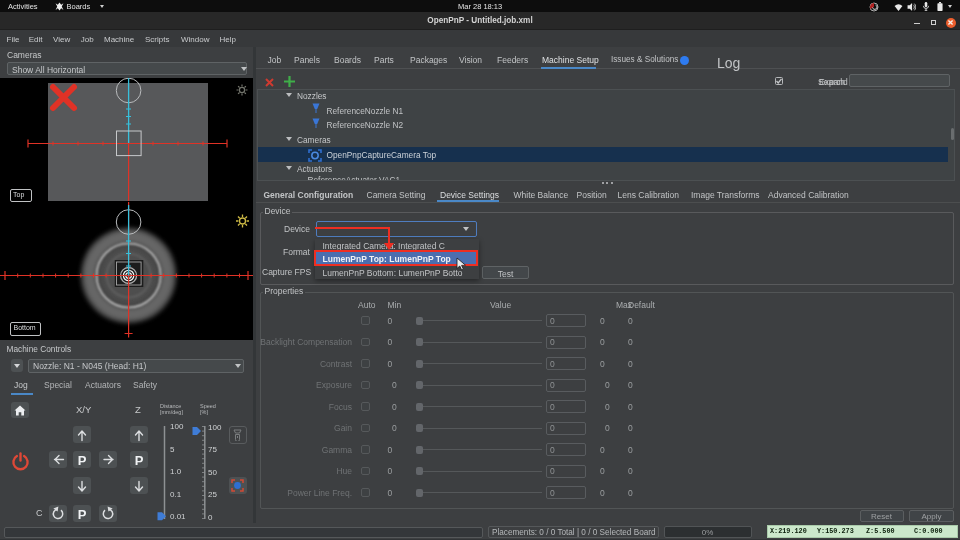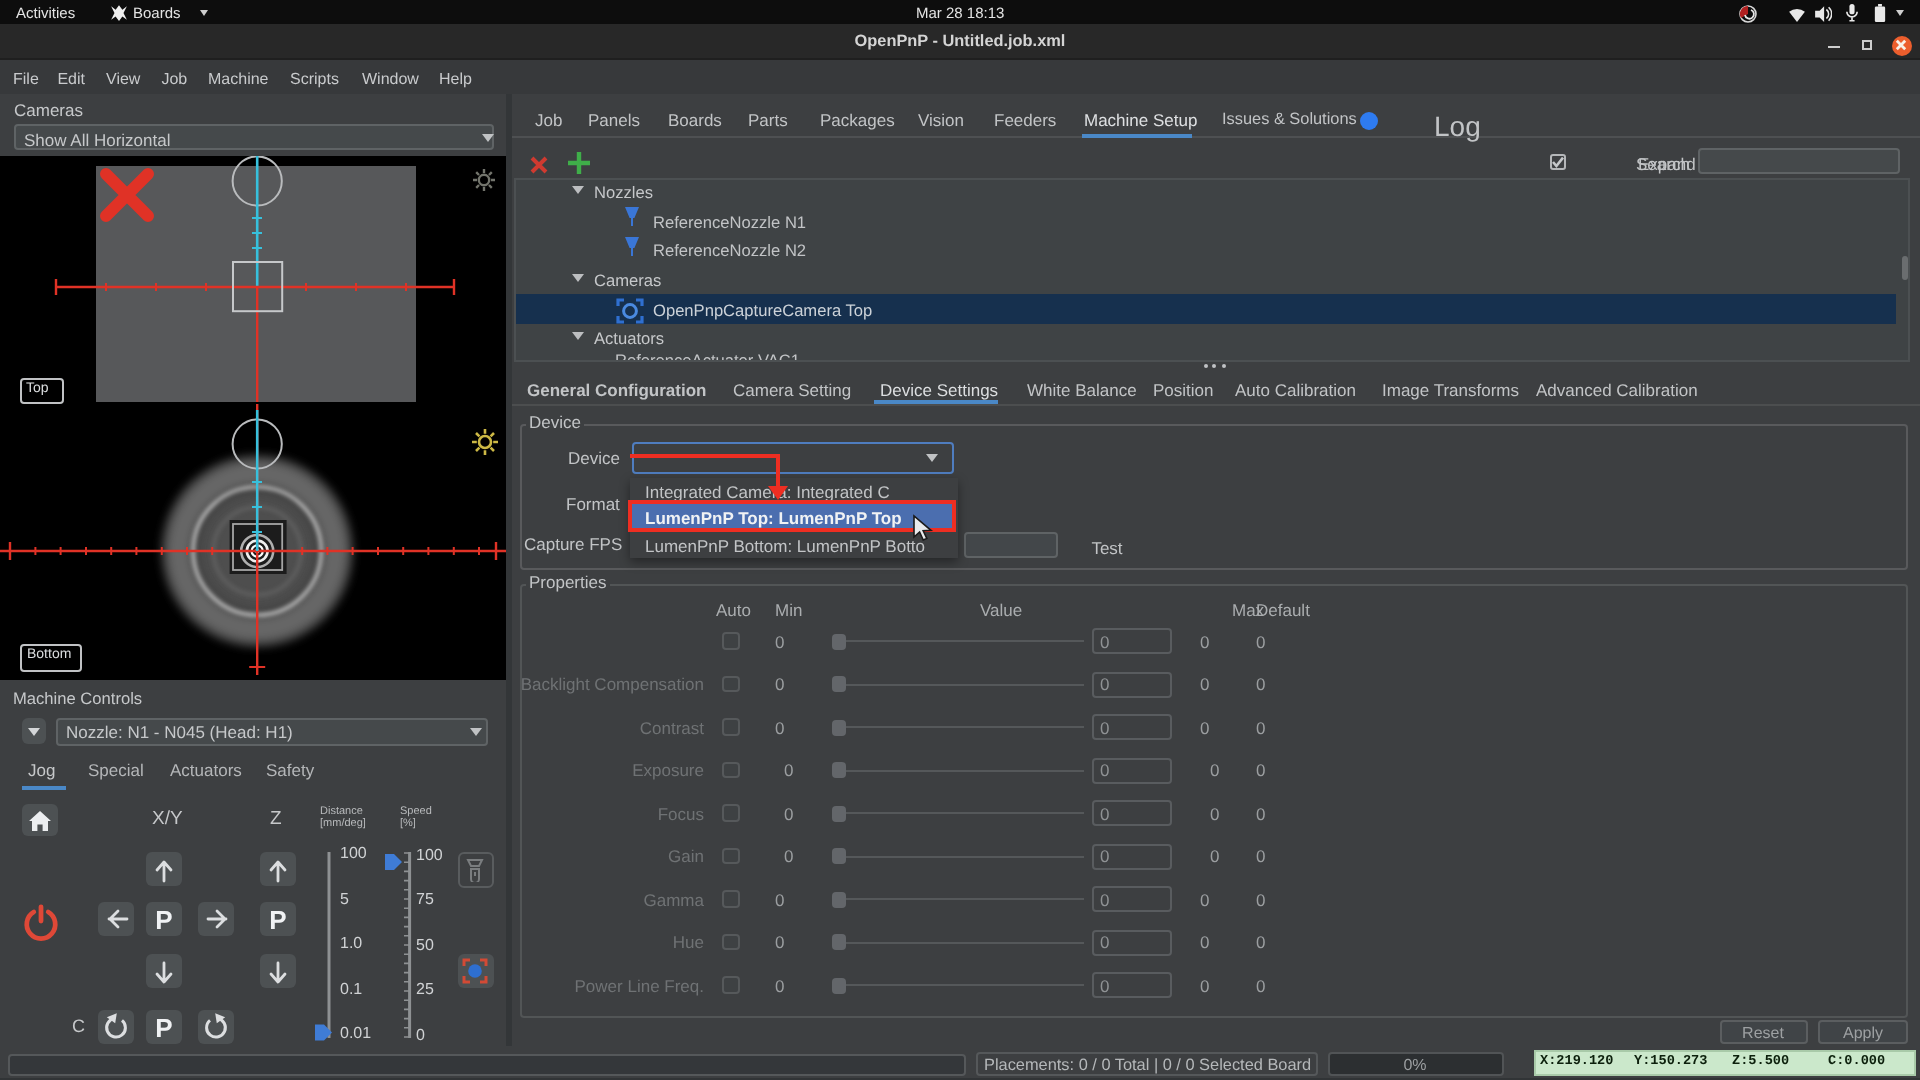--- a/index.html
+++ b/index.html
@@ -291,34 +291,34 @@
 <div class="abs" style="left:601.5px;top:182px;width:2.2px;height:2.2px;border-radius:50%;background:#c0c2c4;"></div>
 <div class="abs" style="left:606.3px;top:182px;width:2.2px;height:2.2px;border-radius:50%;background:#c0c2c4;"></div>
 <div class="abs" style="left:611.1px;top:182px;width:2.2px;height:2.2px;border-radius:50%;background:#c0c2c4;"></div>
 
 <div class="abs" style="left:256px;top:201.5px;width:704px;height:1px;background:rgba(255,255,255,0.08);"></div>
 <div class="t" style="left:263.5px;top:189.5px;font-size:8.5px;color:#c2c4c6;font-weight:bold;">General Configuration</div>
 <div class="t" style="left:366.5px;top:189.5px;font-size:8.5px;color:#c2c4c6;">Camera Setting</div>
 <div class="t" style="left:440px;top:189.5px;font-size:8.5px;color:#dcdee0;">Device Settings</div>
 <div class="t" style="left:513.5px;top:189.5px;font-size:8.5px;color:#c2c4c6;">White Balance</div>
 <div class="t" style="left:576.5px;top:189.5px;font-size:8.5px;color:#c2c4c6;">Position</div>
-<div class="t" style="left:617.5px;top:189.5px;font-size:8.5px;color:#c2c4c6;">Auto Calibration</div>
+<div class="t" style="left:617.5px;top:189.5px;font-size:8.5px;color:#c2c4c6;">Lens Calibration</div>
 <div class="t" style="left:691px;top:189.5px;font-size:8.5px;color:#c2c4c6;">Image Transforms</div>
 <div class="t" style="left:768px;top:189.5px;font-size:8.5px;color:#c2c4c6;">Advanced Calibration</div>
 <div class="tabu" style="left:437px;top:200px;width:62px;"></div>
 
 <div class="abs" style="left:259.5px;top:211.5px;width:692px;height:71px;border:1px solid rgba(160,163,165,0.28);border-radius:2px;"></div>
 <div class="t" style="left:262.5px;top:205.5px;font-size:8.5px;color:#c2c4c6;background:#3d3f41;padding:0 2px;">Device</div>
 <div class="t" style="left:284px;top:224px;font-size:8.5px;color:#c2c4c6;">Device</div>
 <div class="abs" style="left:315.5px;top:221px;width:161px;height:16px;background:#3d3f41;border:1.5px solid #4f7dbf;border-radius:2px;box-sizing:border-box;"></div>
 <div class="dn" style="left:463px;top:226.5px;"></div>
 <div class="t" style="left:283px;top:246.5px;font-size:8.5px;color:#c2c4c6;">Format</div>
 <div class="t" style="left:262px;top:266.5px;font-size:8.5px;color:#c2c4c6;">Capture FPS</div>
 <div class="abs" style="left:482px;top:266px;width:47px;height:12.5px;background:#43474a;border:1px solid #5f6365;border-radius:2px;box-sizing:border-box;"></div>
-<div class="t" style="left:482px;top:268.5px;width:47px;text-align:center;font-size:8.5px;color:#c2c4c6;padding-left:48px;">Test</div>
+<div class="t" style="left:482px;top:268.5px;width:47px;text-align:center;font-size:8.5px;color:#c2c4c6;">Test</div>
 
 <div class="abs" style="left:314.5px;top:238.5px;width:164px;height:40.5px;background:#3d3f41;box-shadow:0 2px 5px rgba(0,0,0,0.4);"></div>
 <div class="t" style="left:322.5px;top:240.5px;font-size:8.5px;color:#c2c4c6;">Integrated Camera: Integrated C</div>
 <div class="abs" style="left:315.5px;top:252px;width:162px;height:12.5px;background:#4b6eaf;"></div>
 <div class="t" style="left:322.5px;top:254px;font-size:8.5px;color:#f0f2f4;font-weight:bold;">LumenPnP Top: LumenPnP Top</div>
 <div class="t" style="left:322.5px;top:267.5px;font-size:8.5px;color:#c2c4c6;">LumenPnP Bottom: LumenPnP Botto</div>
 
 <div class="abs" style="left:315px;top:227px;width:75px;height:2.3px;background:#ee2e22;"></div>
 <div class="abs" style="left:388px;top:227px;width:2.3px;height:16px;background:#ee2e22;"></div>
 <div class="abs" style="left:384px;top:243px;width:0;height:0;border-left:5px solid transparent;border-right:5px solid transparent;border-top:7px solid #ee2e22;"></div>

